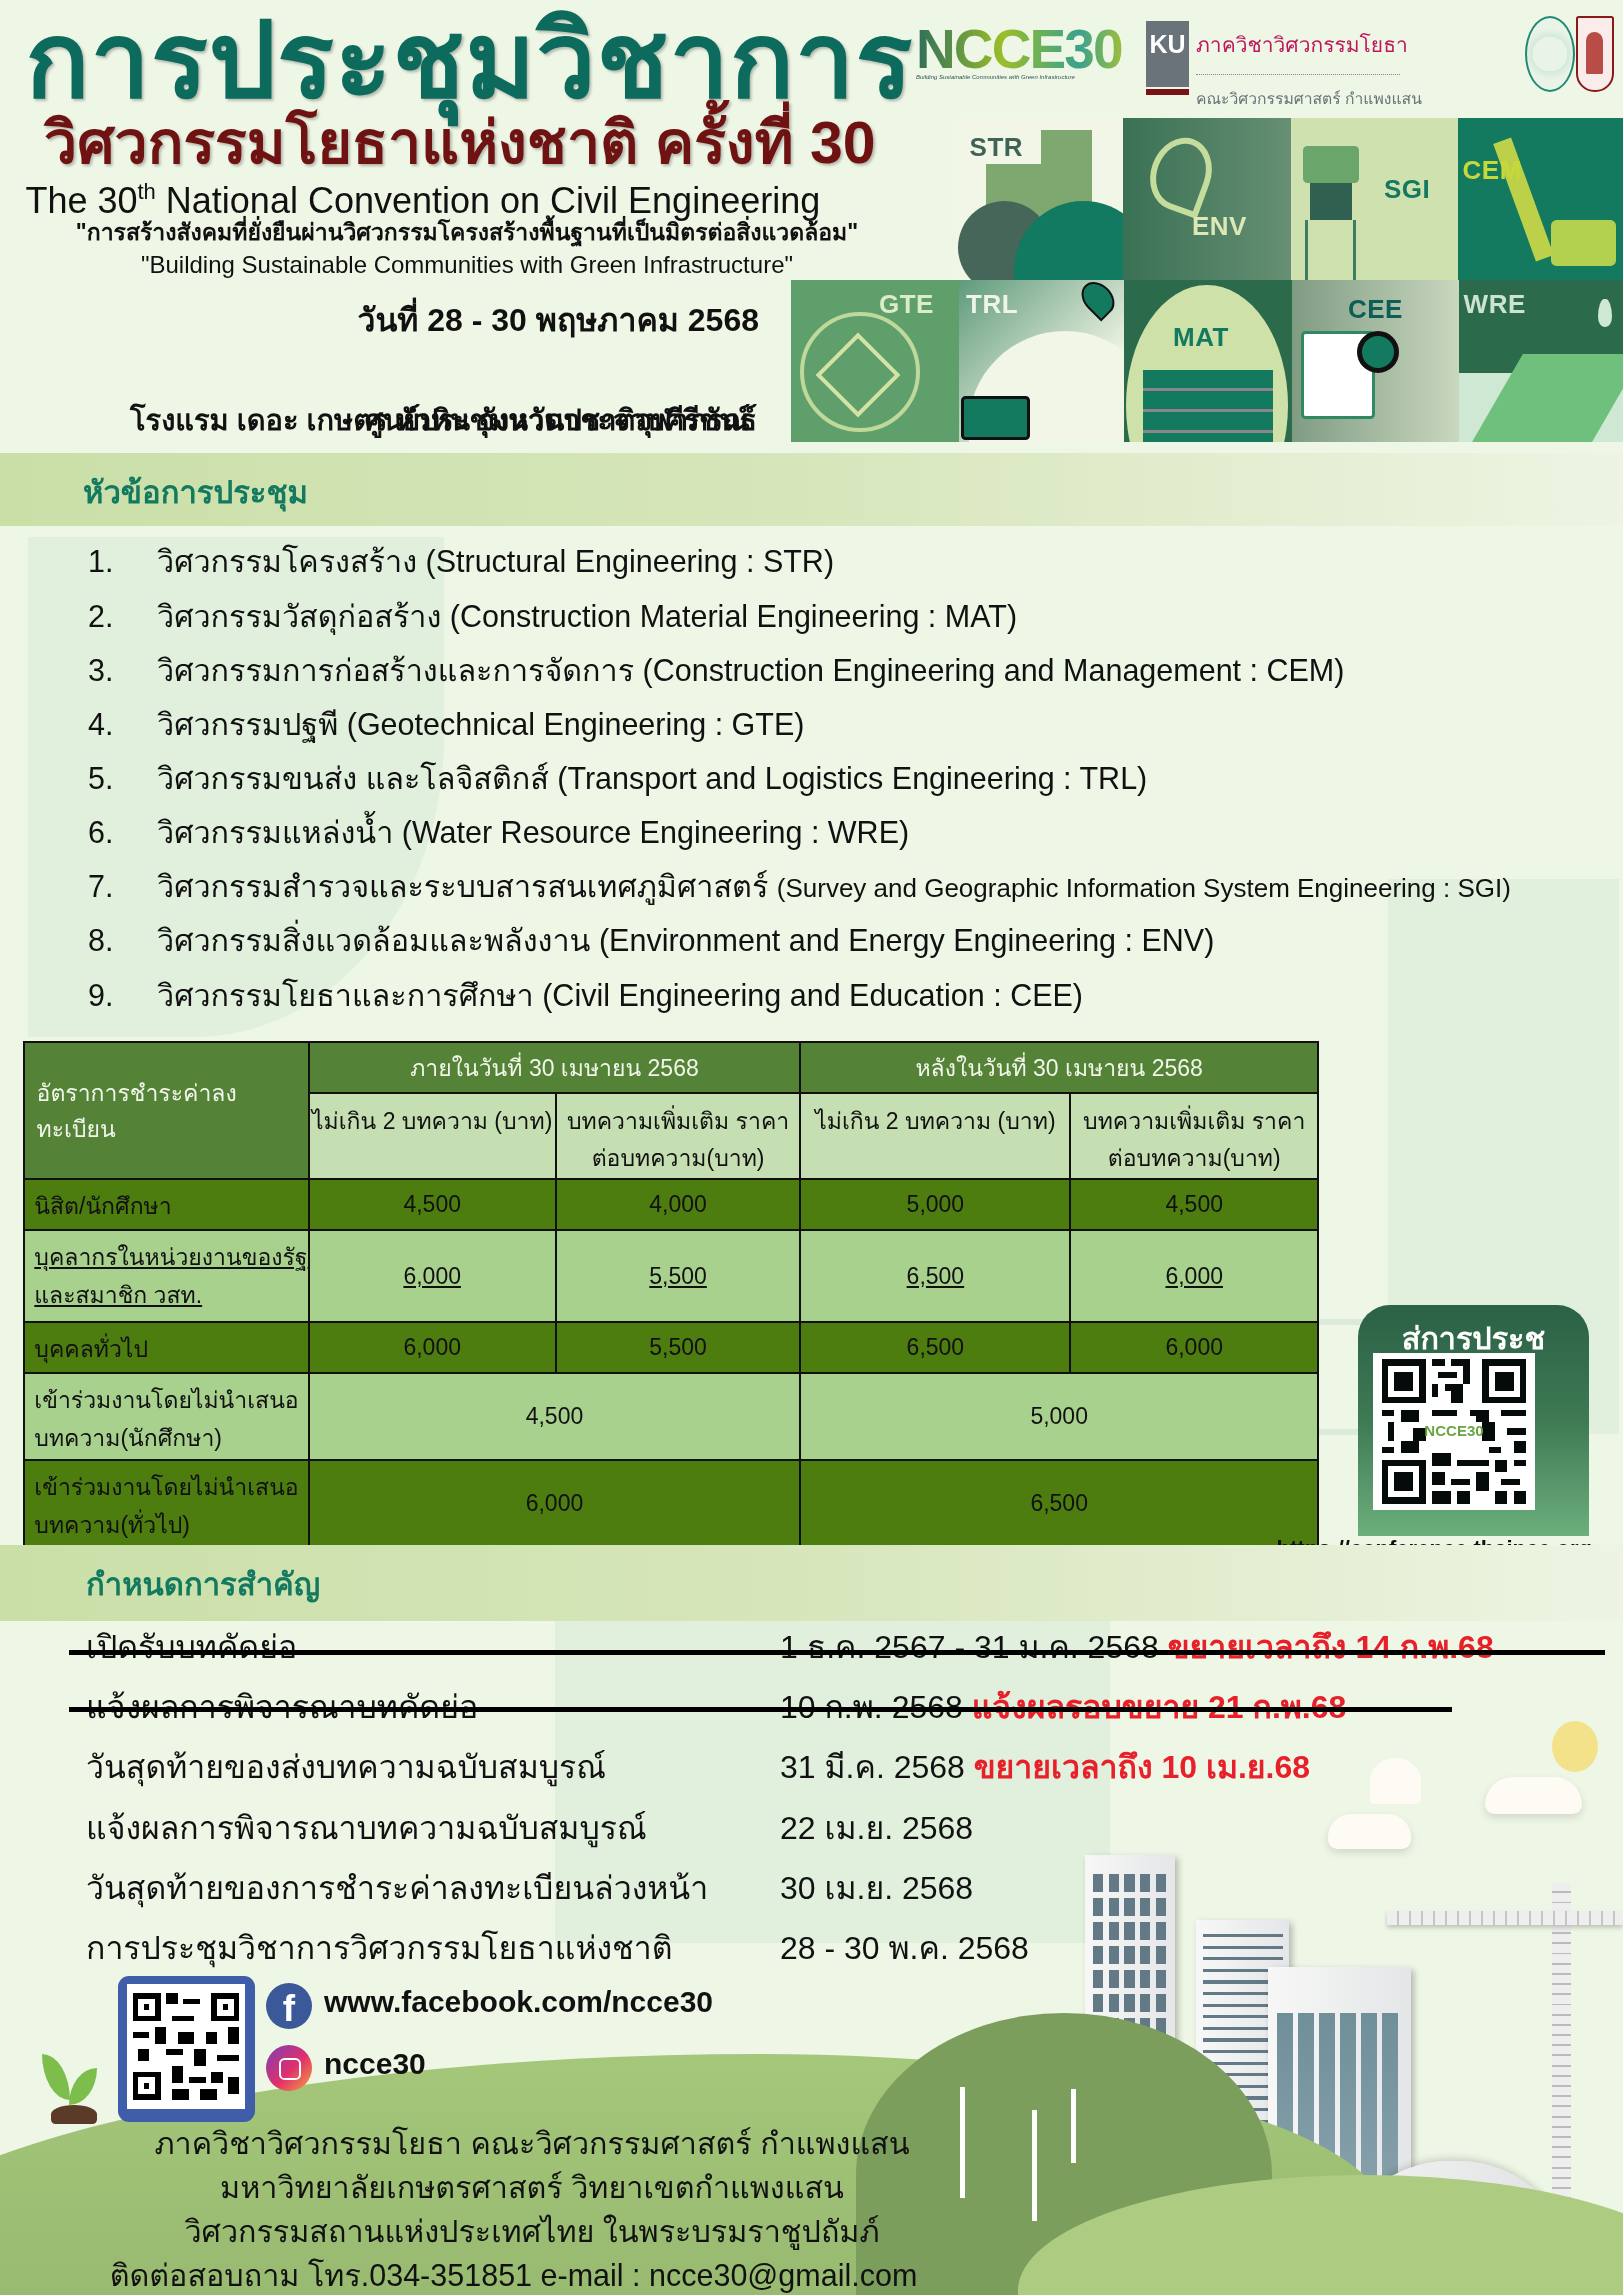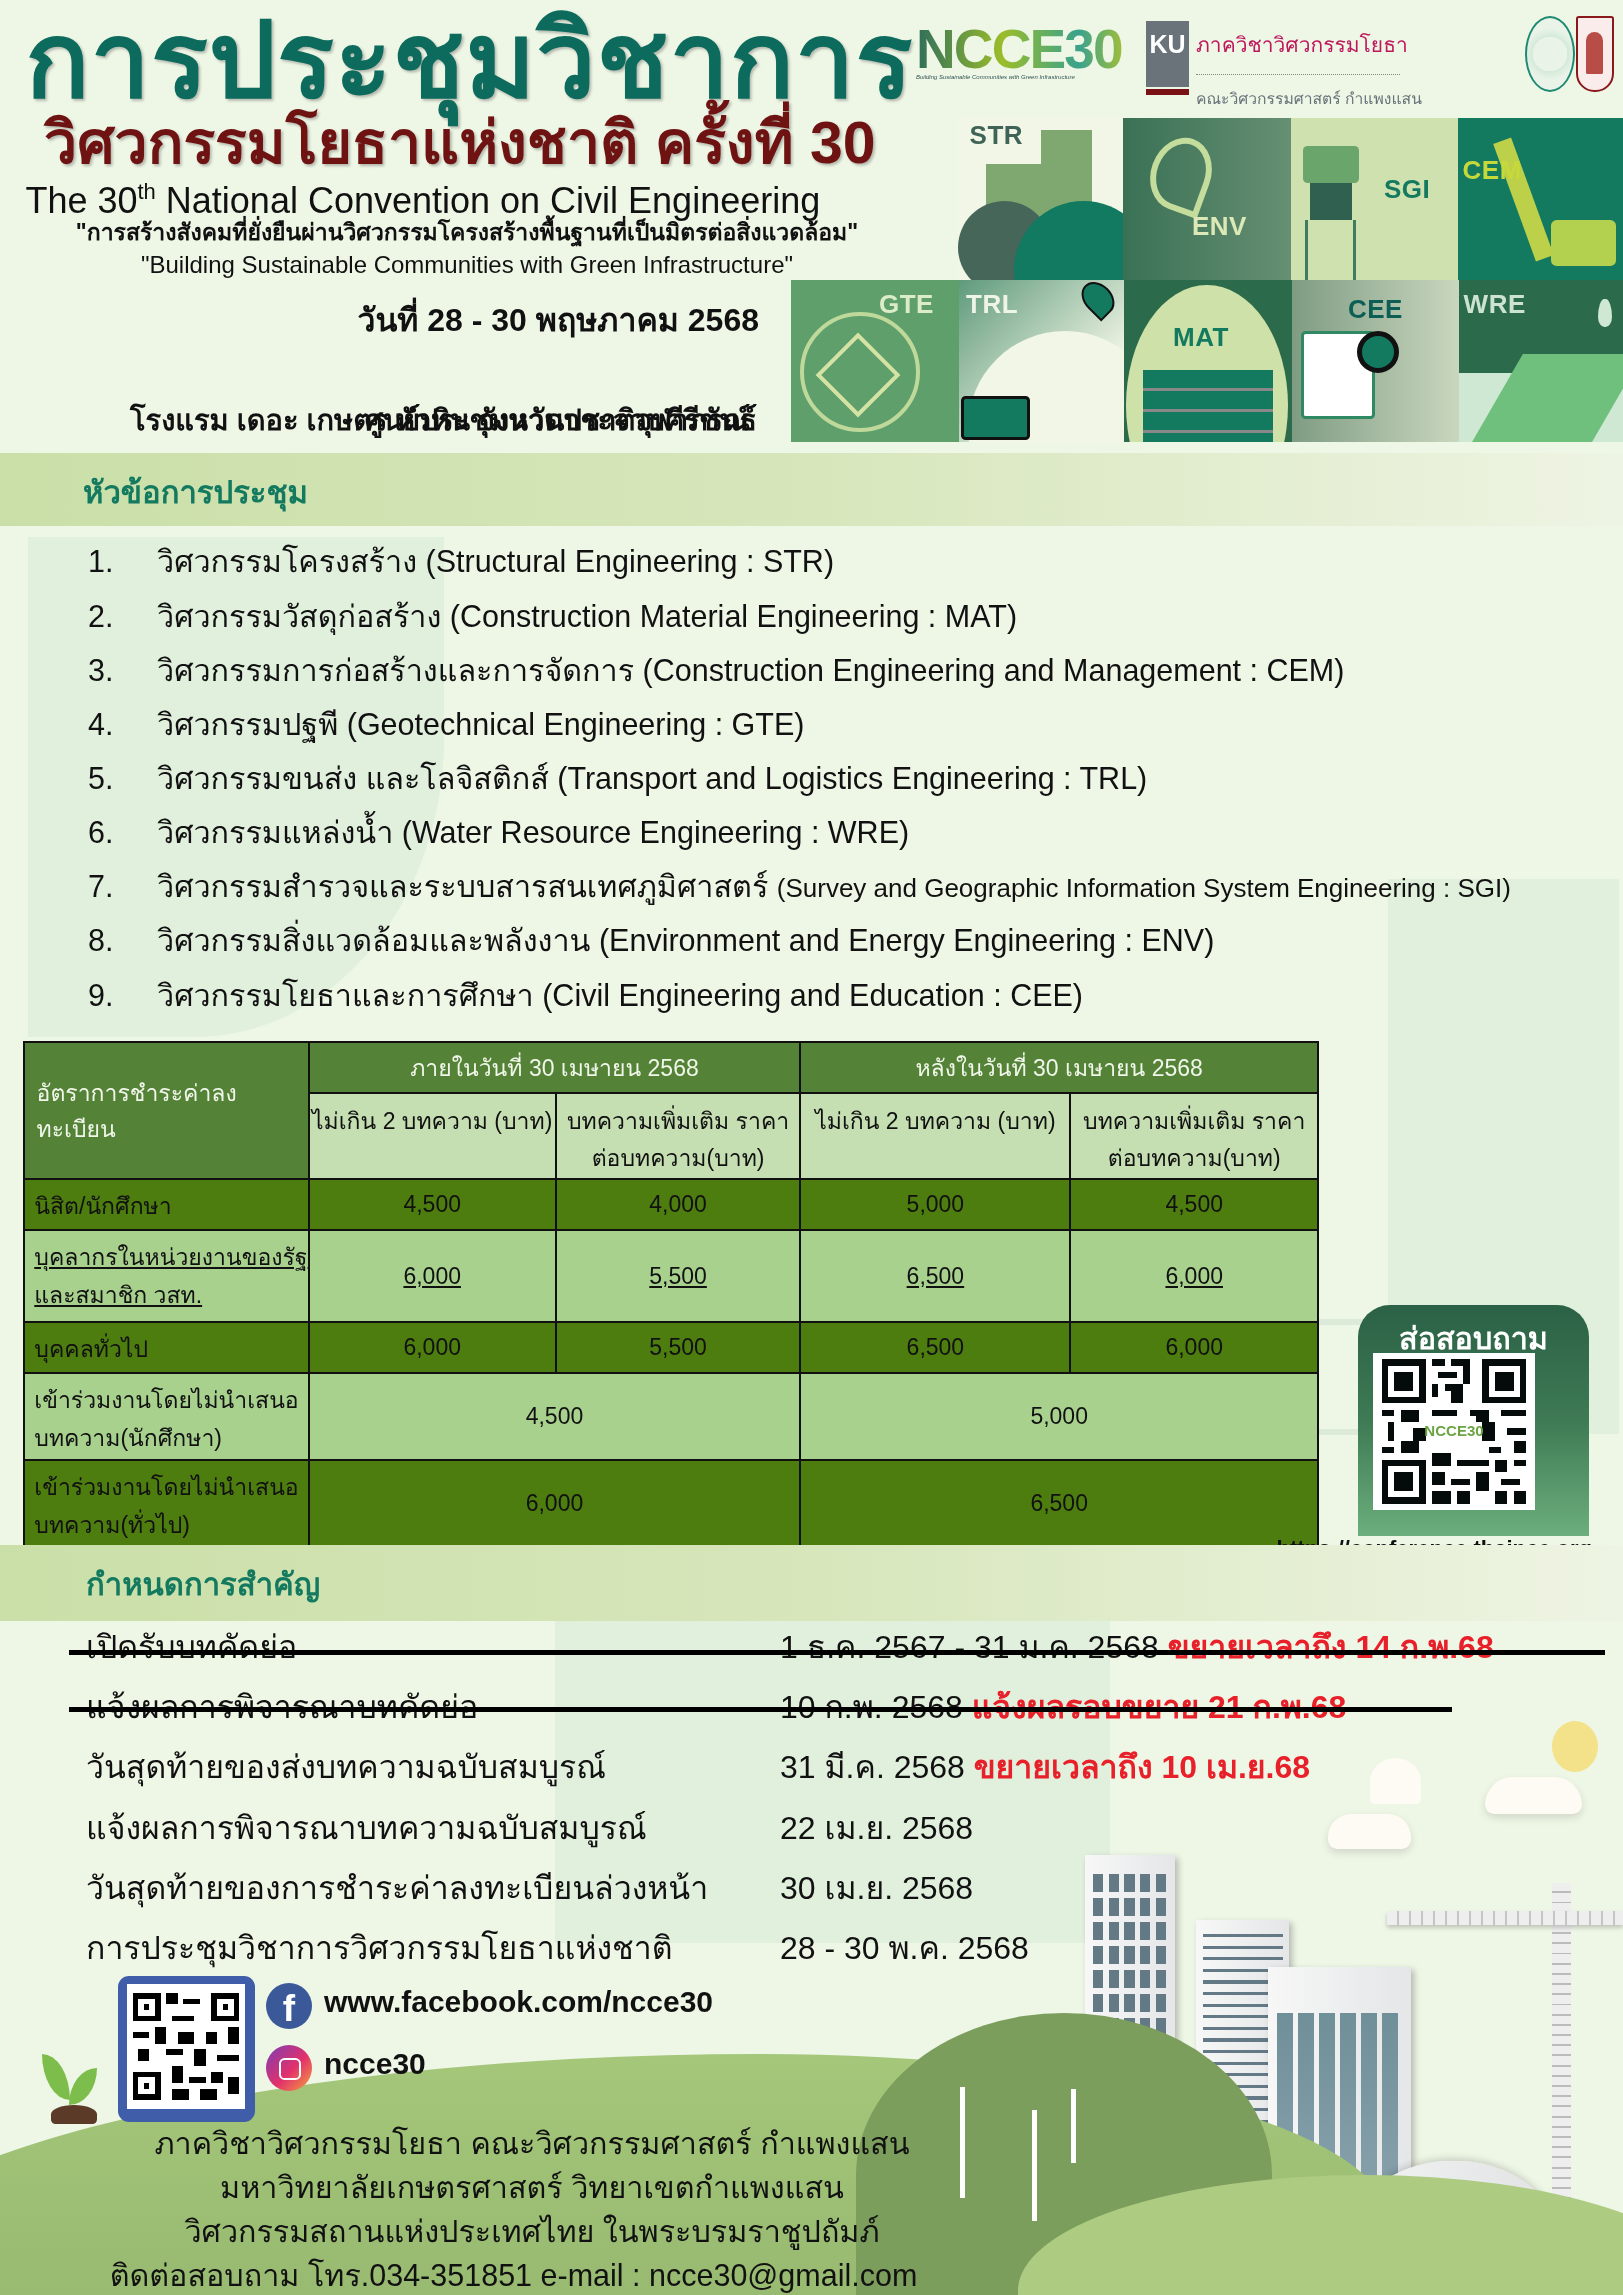--- a/index.html
+++ b/index.html
@@ -230,21 +230,21 @@
   <div class="ku-text2">คณะวิศวกรรมศาสตร์ กำแพงแสน</div>
 </div>
 <div class="seal1"></div>
 <div class="seal2"></div>
 
 <div class="tile" style="left:958px;top:118px;width:166px;height:162px;background:#f1f6e6;">
   <div style="position:absolute;left:83px;top:11.6px;width:51px;height:153px;background:#7fa870;"></div>
   <div style="position:absolute;left:28px;top:46px;width:65px;height:120px;background:#7fa870;"></div>
   <div style="position:absolute;left:0;top:83px;width:93px;height:93px;border-radius:50%;background:#466659;"></div>
   <div style="position:absolute;left:56px;top:83px;width:139px;height:139px;border-radius:50%;background:#117a60;"></div>
-  <div class="code" style="left:11.6px;top:2px;color:#3f6457;">STR</div>
+  <div class="code" style="left:11.6px;top:14px;color:#3f6457;">STR</div>
 </div>
 <div class="tile" style="left:1123px;top:118px;width:196px;height:162px;background:linear-gradient(90deg,#3a7155,#6e9478);">
   <div style="position:absolute;left:28px;top:18.5px;width:60px;height:74px;border:6.5px solid #c5dd9c;border-radius:50% 50% 0 50%;transform:rotate(20deg);"></div>
   <div class="code" style="left:69px;top:93px;color:#dce8b6;">ENV</div>
 </div>
 <div class="tile" style="left:1291px;top:118px;width:168px;height:162px;background:#cfe1ae;">
   <div style="position:absolute;left:11.6px;top:28px;width:56px;height:37px;background:#6aa56c;border-radius:4.6px;"></div>
   <div style="position:absolute;left:18.5px;top:65px;width:42px;height:37px;background:#2f6050;"></div>
   <div style="position:absolute;left:14px;top:102px;width:51px;height:65px;border-left:3.7px solid #3f7c61;border-right:3.7px solid #3f7c61;"></div>
   <div class="code" style="left:93px;top:56px;color:#137a60;">SGI</div>
@@ -345,21 +345,21 @@
   </tr>
   <tr class="light" style="height:87px;">
     <td class="label">เข้าร่วมงานโดยไม่นำเสนอบทความ(ทั่วไป)</td>
     <td colspan="2">6,000</td>
     <td colspan="2">6,500</td>
   </tr>
 </tbody>
   </table>
 
 <div class="qr-card">
-  <div class="qr-title">ส่อสอบถาม</div>
+  <div class="qr-title">ส่การประช</div>
   <div class="qr-img">
     <svg width="162" height="157" viewBox="0 0 25 25" shape-rendering="crispEdges">
       <rect x="0" y="0" width="25" height="25" fill="#fff"></rect>
       <g fill="#050a0a">
         <rect x="1" y="1" width="7" height="7"></rect>
           <rect x="2" y="2" width="5" height="5" fill="#fff"></rect>
           <rect x="3" y="3" width="3" height="3"></rect>
         <rect x="17" y="1" width="7" height="7"></rect>
           <rect x="18" y="2" width="5" height="5" fill="#fff"></rect>
           <rect x="19" y="3" width="3" height="3"></rect>

